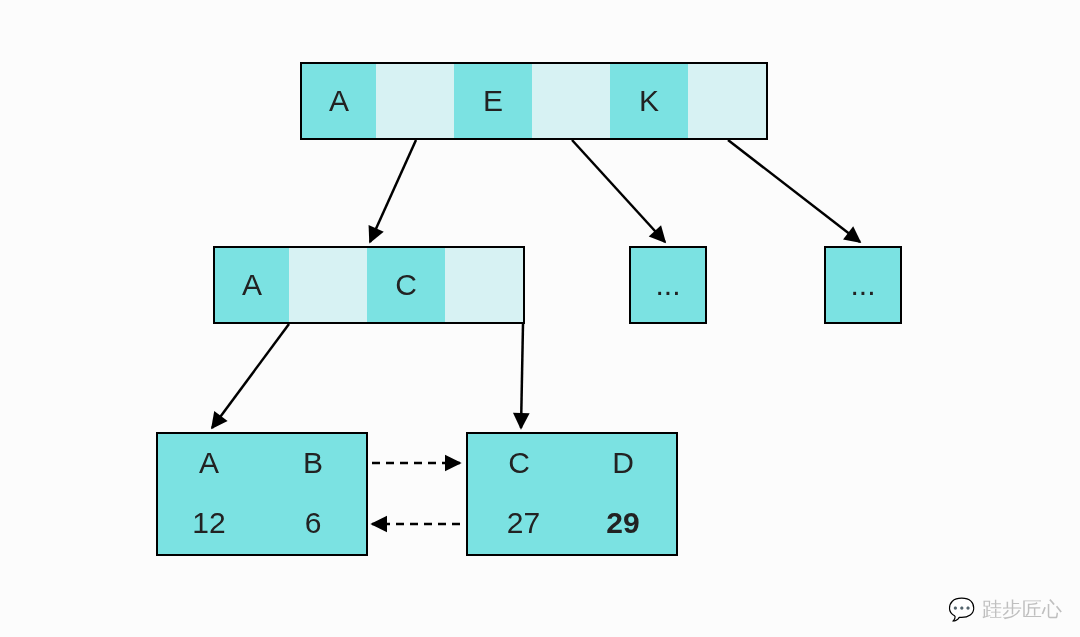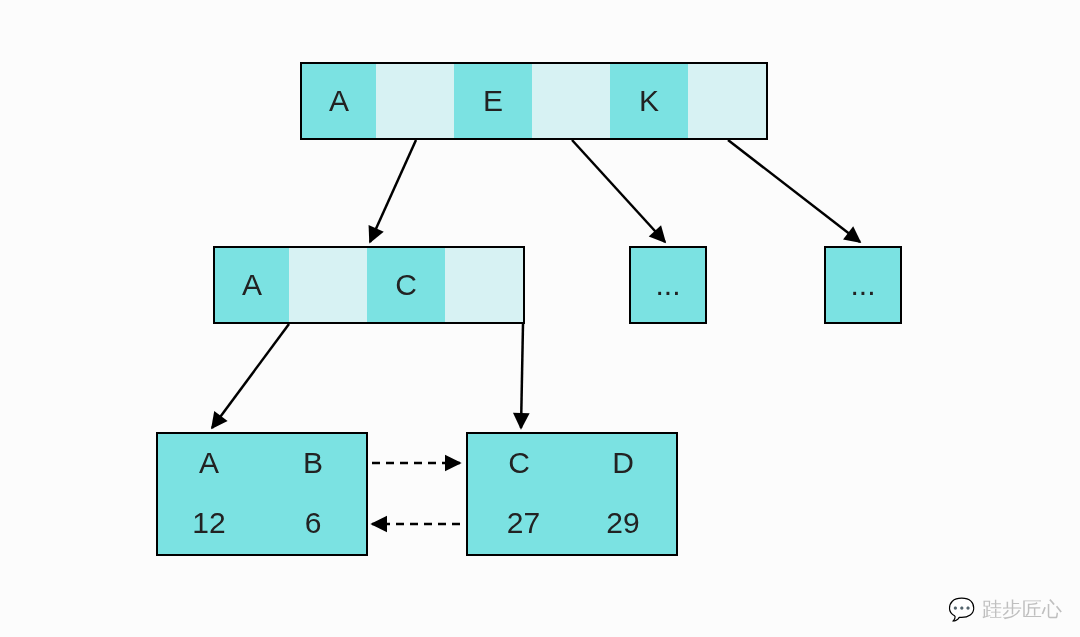--- a/index.html
+++ b/index.html
@@ -65,21 +65,21 @@
 <div class="cell dark" style="left:824px;top:246px;width:78px;height:78px;">...</div>
 
 <div class="cell dark" style="left:156px;top:432px;width:106px;height:62px;">A</div>
 <div class="cell dark" style="left:260px;top:432px;width:108px;height:62px;border-left:none;">B</div>
 <div class="cell dark" style="left:156px;top:492px;width:106px;height:64px;border-top:none;">12</div>
 <div class="cell dark" style="left:260px;top:492px;width:108px;height:64px;border-top:none;border-left:none;">6</div>
 
 <div class="cell dark" style="left:466px;top:432px;width:106px;height:62px;">C</div>
 <div class="cell dark" style="left:570px;top:432px;width:108px;height:62px;border-left:none;">D</div>
 <div class="cell dark" style="left:466px;top:492px;width:106px;height:64px;border-top:none;padding-left:9px;">27</div>
-<div class="cell dark" style="left:570px;top:492px;width:108px;height:64px;border-top:none;border-left:none;">29</div>
+<div class="cell dark" style="left:570px;top:492px;width:108px;height:64px;border-top:none;border-left:none;font-weight:bold;">29</div>
 
 <svg class="overlay">
   <defs>
     <marker id="ah" viewBox="0 0 12 12" refX="10" refY="6" markerWidth="8" markerHeight="8" orient="auto-start-reverse">
       <path d="M1,1 L11,6 L1,11 Z" fill="#000"></path>
     </marker>
   </defs>
 
   <line x1="416" y1="140" x2="370" y2="242" stroke="#000" stroke-width="2.5" marker-end="url(#ah)"></line>
 

